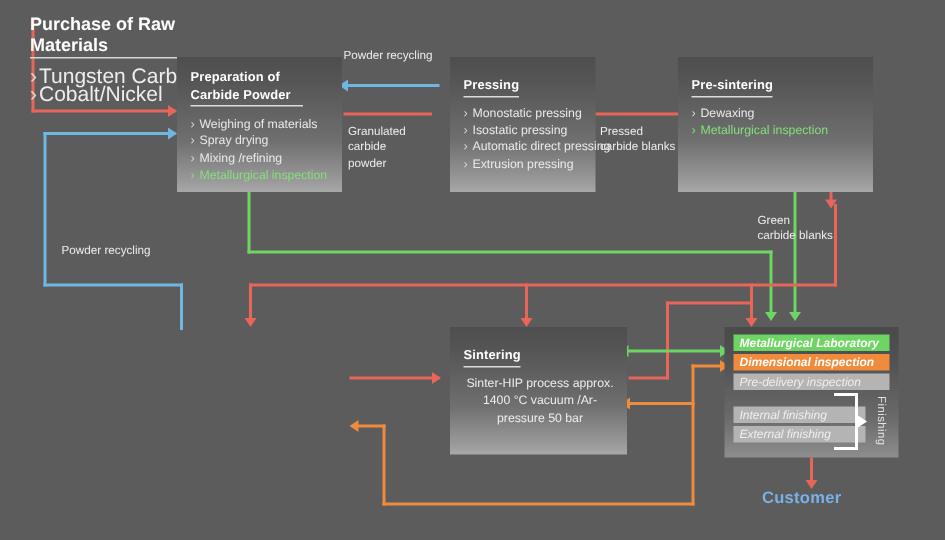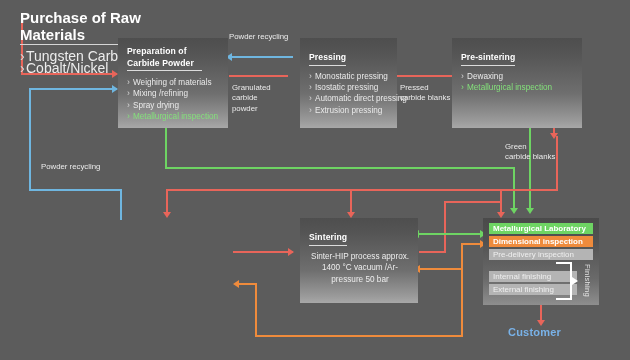--- a/index.html
+++ b/index.html
@@ -54,21 +54,21 @@
     font-size: 8.5px;
   }
   .blist li.green { color: #83e07a; }
   .blist li.green::before { color: #83e07a; }
   .ptext { font-size: 8.2px; line-height: 11.6px; color: #ededed; }
   .ptext.ctr { text-align: center; }
 
   
   #purchase { position: absolute; left: 20px; top: 9px; width: 150px; }
   #purchase .ptitle {
-    font-size: 15px; font-weight: bold; color: #fff;
+    font-size: 12px; font-weight: bold; color: #fff;
     border-bottom: 1px solid #d6d6d6;
     display: inline-block; padding-bottom: 1px; padding-right: 4px;
     margin-bottom: 6px;
   }
   #purchase ul { list-style: none; }
   #purchase li { font-size: 14px; line-height: 11.6px; color: #ededed; white-space: nowrap; }
   #purchase li::before { content: "\203A"; display:inline-block; width: 6px; color: #d9d9d9; }
 
   
   .lbl {
@@ -90,20 +90,21 @@
     transform-origin: left top;
     white-space: nowrap;
     letter-spacing: .3px;
   }
 
   
   #qbox {
     position: absolute;
     background: linear-gradient(to bottom, #4a4a4a 0%, #515151 25%, #6a6a6a 70%, #8e8e8e 100%);
     padding: 5px 6px;
+    font-style: italic;
   }
   .qrow {
     font-size: 8px;
     line-height: 11px;
     height: 11px;
     padding: 0 4px;
     margin-bottom: 2px;
     white-space: nowrap;
     color: #ffffff;
     font-weight: bold;
@@ -211,22 +212,22 @@
     </ul>
   </div>
 
   <div class="pbox" id="box-preparation" style="left:118px; top:38px; width:110px; height:90px;">
     <h3 class="two">
       <span class="l1">Preparation of</span>
       <span class="l2">Carbide Powder</span>
     </h3>
     <ul class="blist">
       <li>Weighing of materials</li>
+      <li>Spray drying</li>
       <li>Mixing /refining</li>
-      <li>Spray drying</li>
       <li class="green">Metallurgical inspection</li>
     </ul>
   </div>
 
   <div class="pbox" id="box-pressing" style="left:300px; top:38px; width:97px; height:90px;">
     <h3>Pressing</h3>
     <ul class="blist">
       <li>Monostatic pressing</li>
       <li>Isostatic pressing</li>
       <li>Automatic direct pressing</li>

